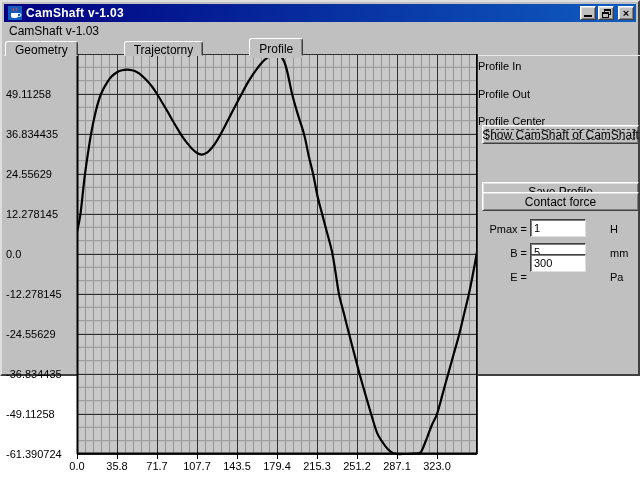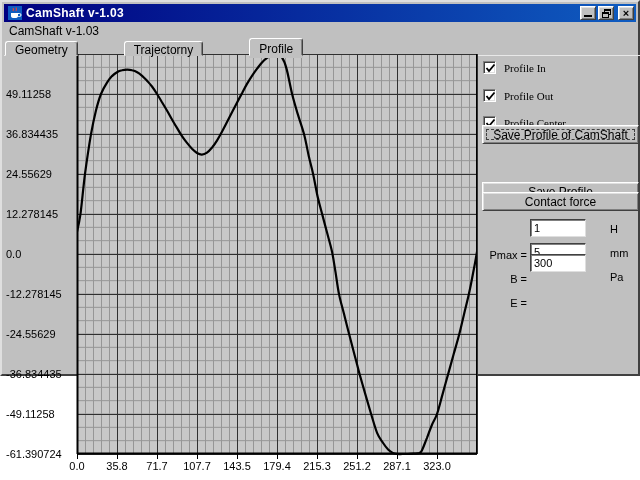--- a/index.html
+++ b/index.html
@@ -39,36 +39,36 @@
          margin-right:1px; cursor:default; line-height:14px; }
   .tab.selected { height:18px; padding-top:3px; position:relative; z-index:6;
                   box-shadow:inset -1px 0 0 #808080, 0 2px 0 #c0c0c0; }
   .tabpane-edge { position:absolute; left:2px; top:53px; width:636px; height:1px; background:#e8e8e8; z-index:1; }
 
   
   #chart { position:absolute; left:0; top:52px; z-index:2; }
   .axis-text { font-family:"Liberation Sans", sans-serif; font-size:11px; fill:#000; }
 
   
-  .cb-row { position:absolute; left:481px; display:flex; align-items:flex-end; height:14px;font-family:Liberation Serif, serif; }
+  .cb-row { position:absolute; left:455px; display:flex; align-items:flex-start; height:14px; }
   .cb-box { width:13px; height:13px; background:#fff; position:relative; flex:0 0 auto;
             border:1px solid; border-color:#808080 #fff #fff #808080;
             box-shadow:inset 1px 1px 0 #404040, inset -1px -1px 0 #dfdfdf; }
   .cb-box svg { position:absolute; left:1px; top:1px; }
   .cb-label { margin-left:8px; white-space:nowrap; }
 
   .btn95 { position:absolute; left:480px; width:157px; height:19px; background:#c0c0c0;
            border:1px solid; border-color:#fff #404040 #404040 #fff;
            box-shadow:inset 1px 1px 0 #dfdfdf, inset -1px -1px 0 #808080;
            font-family:"Liberation Sans", sans-serif; font-size:12px; color:#000;
            display:flex; align-items:center; justify-content:center; cursor:default; }
   .btn95 .inner { display:flex; align-items:center; justify-content:center;
                   width:calc(100% - 6px); height:calc(100% - 6px); white-space:nowrap; }
   .btn95.focused .inner { border:1px dashed #404040; }
-  .field-label { position:absolute; left:478px; width:47px; text-align:right; font-size:11px;margin-top:26px; }
+  .field-label { position:absolute; left:478px; width:47px; text-align:right; font-size:11px; }
   .field-input { position:absolute; left:528px; width:56px; height:18px; background:#fff;
                  border:1px solid; border-color:#404040 #dfdfdf #dfdfdf #404040;
                  box-shadow:inset 1px 1px 0 #808080;
                  font-family:"Liberation Sans", sans-serif; font-size:11px; padding:0 3px; color:#000; }
   .field-unit { position:absolute; left:608px; font-size:11px; }
 </style>
 </head>
 <body>
 
 <div class="window">
@@ -264,21 +264,21 @@
   <div class="cb-row" style="top:113px">
     <span class="cb-box">
       <svg width="11" height="11" viewBox="0 0 11 11">
           <polyline points="1.5,5 4,8 9.5,1.5" fill="none" stroke="#000" stroke-width="1.8"></polyline>
         </svg>
     </span>
     <span class="cb-label">Profile Center</span>
   </div>
 
   <button class="btn95 focused" style="top:123px">
-      <span class="inner">Save Profile of CamShaft</span>
+      <span class="inner">Show CamShaft of CamShaft</span>
     </button>
   <button class="btn95" style="top:180px">
       <span class="inner">Save Profile</span>
     </button>
   <button class="btn95" style="top:190px">
       <span class="inner">Contact force</span>
     </button>
 
   <span class="field-label" style="top:221px">Pmax =</span>
   <input class="field-input" style="top: 217px;" value="1">

